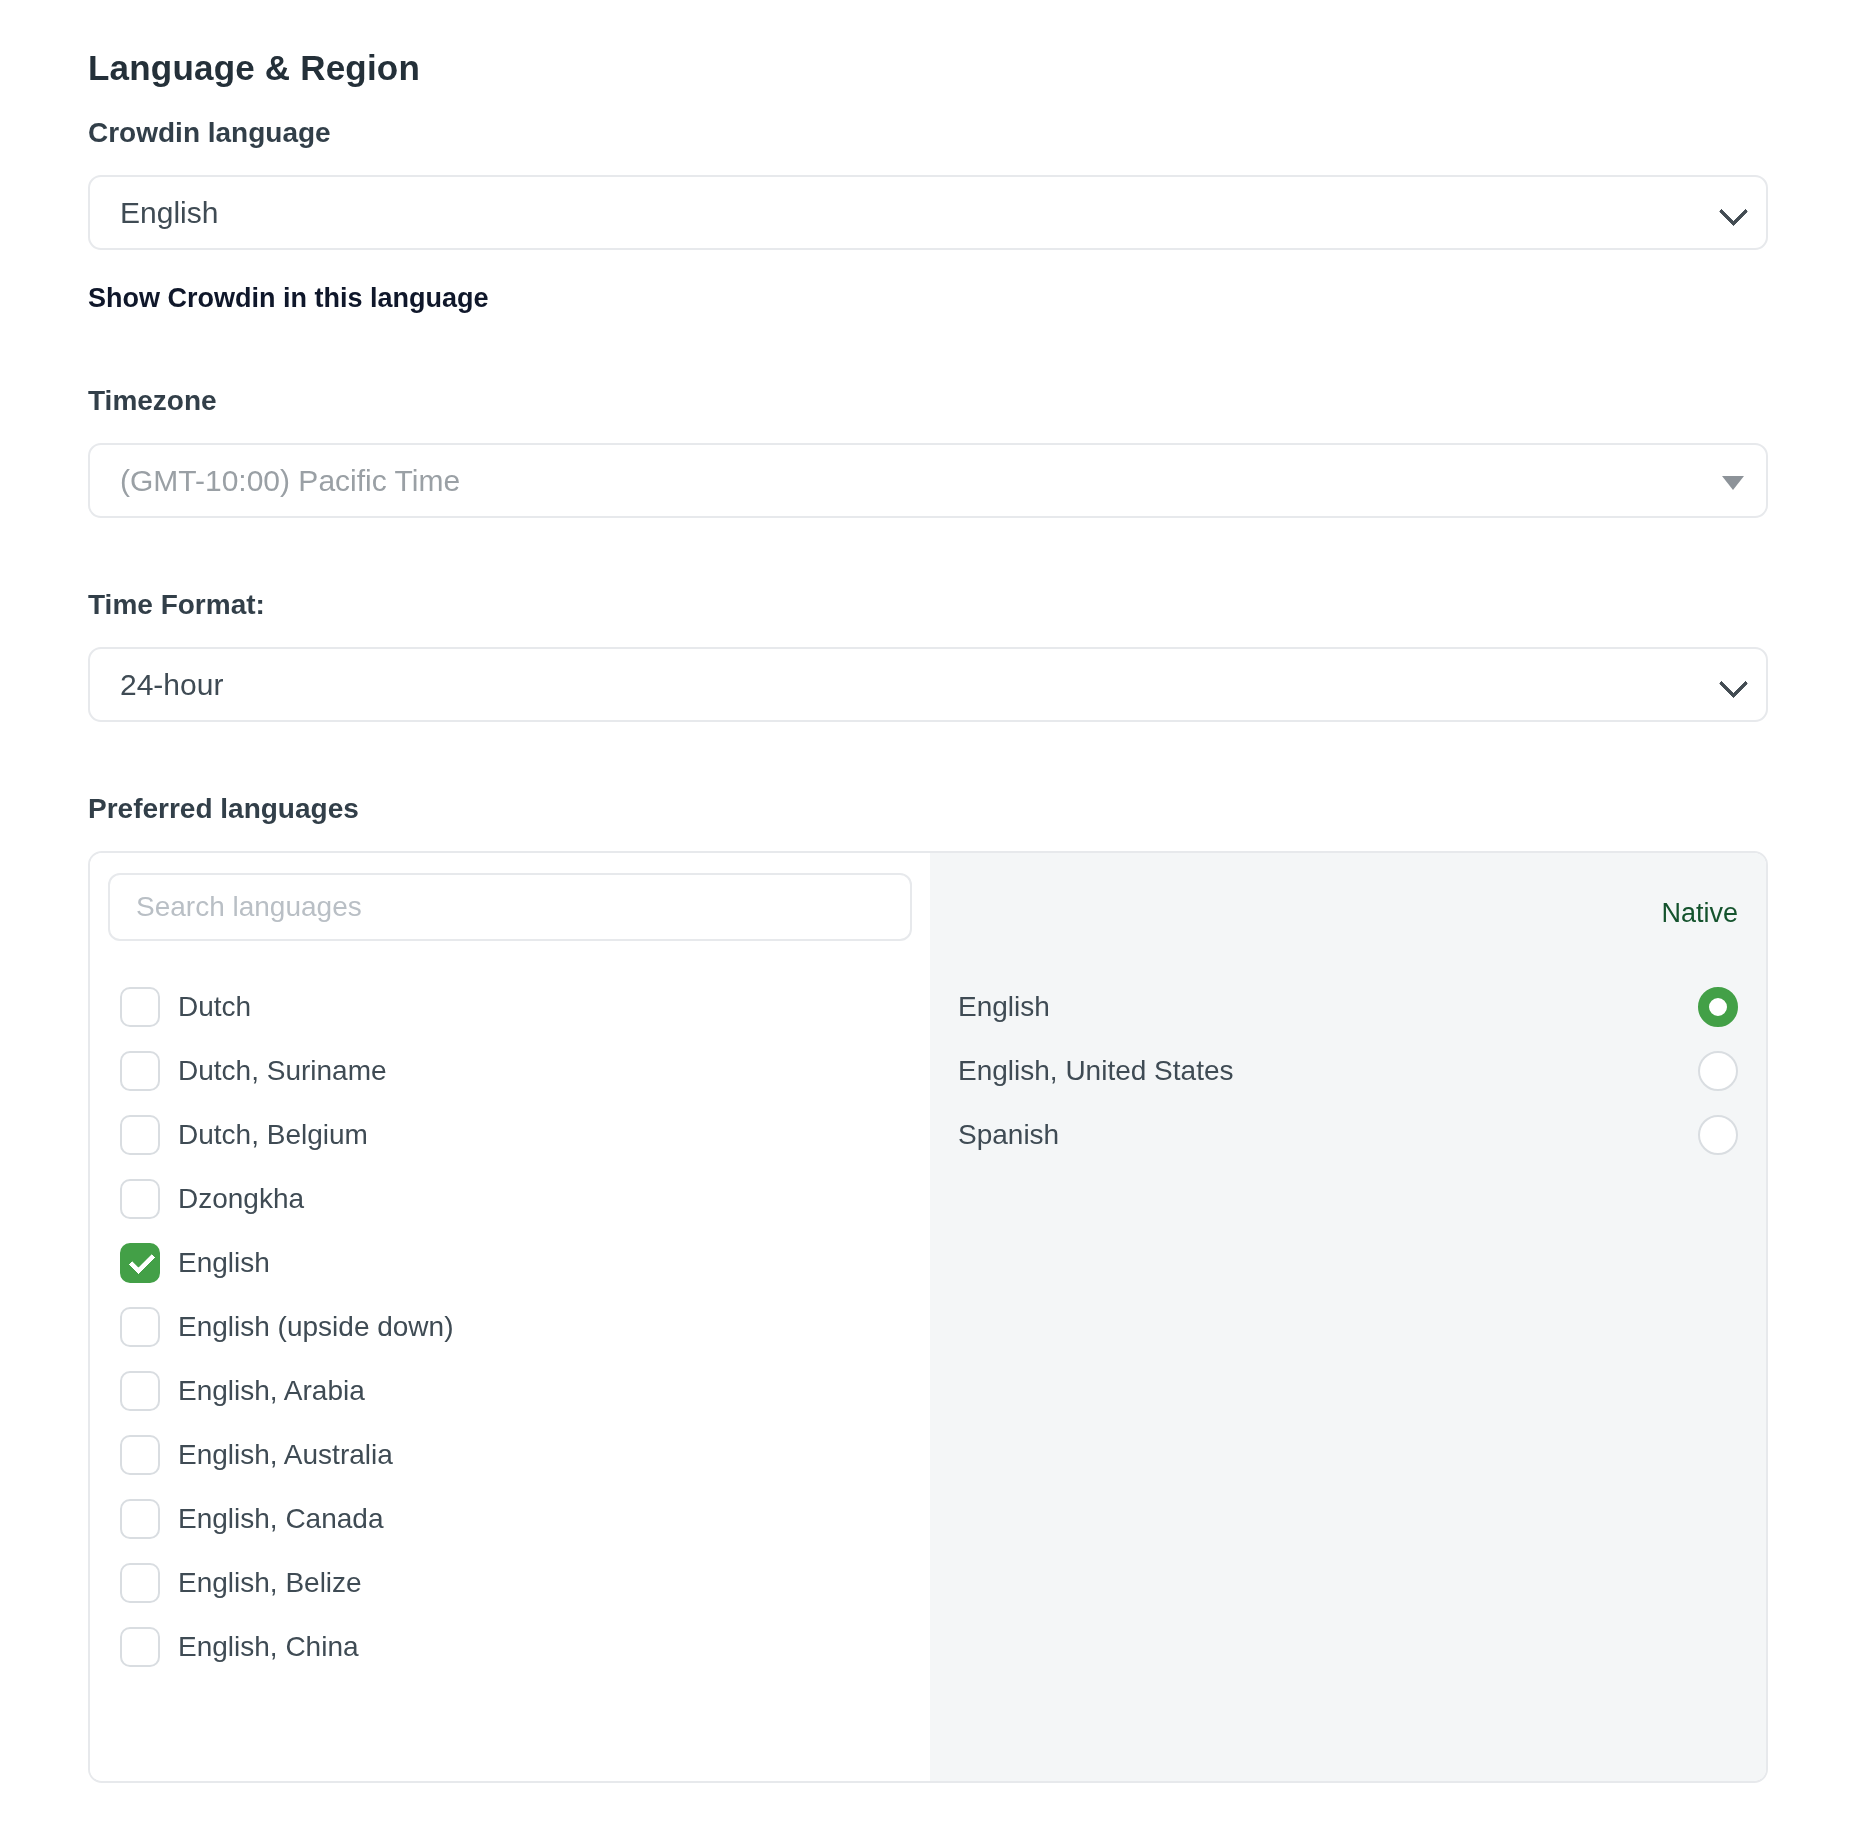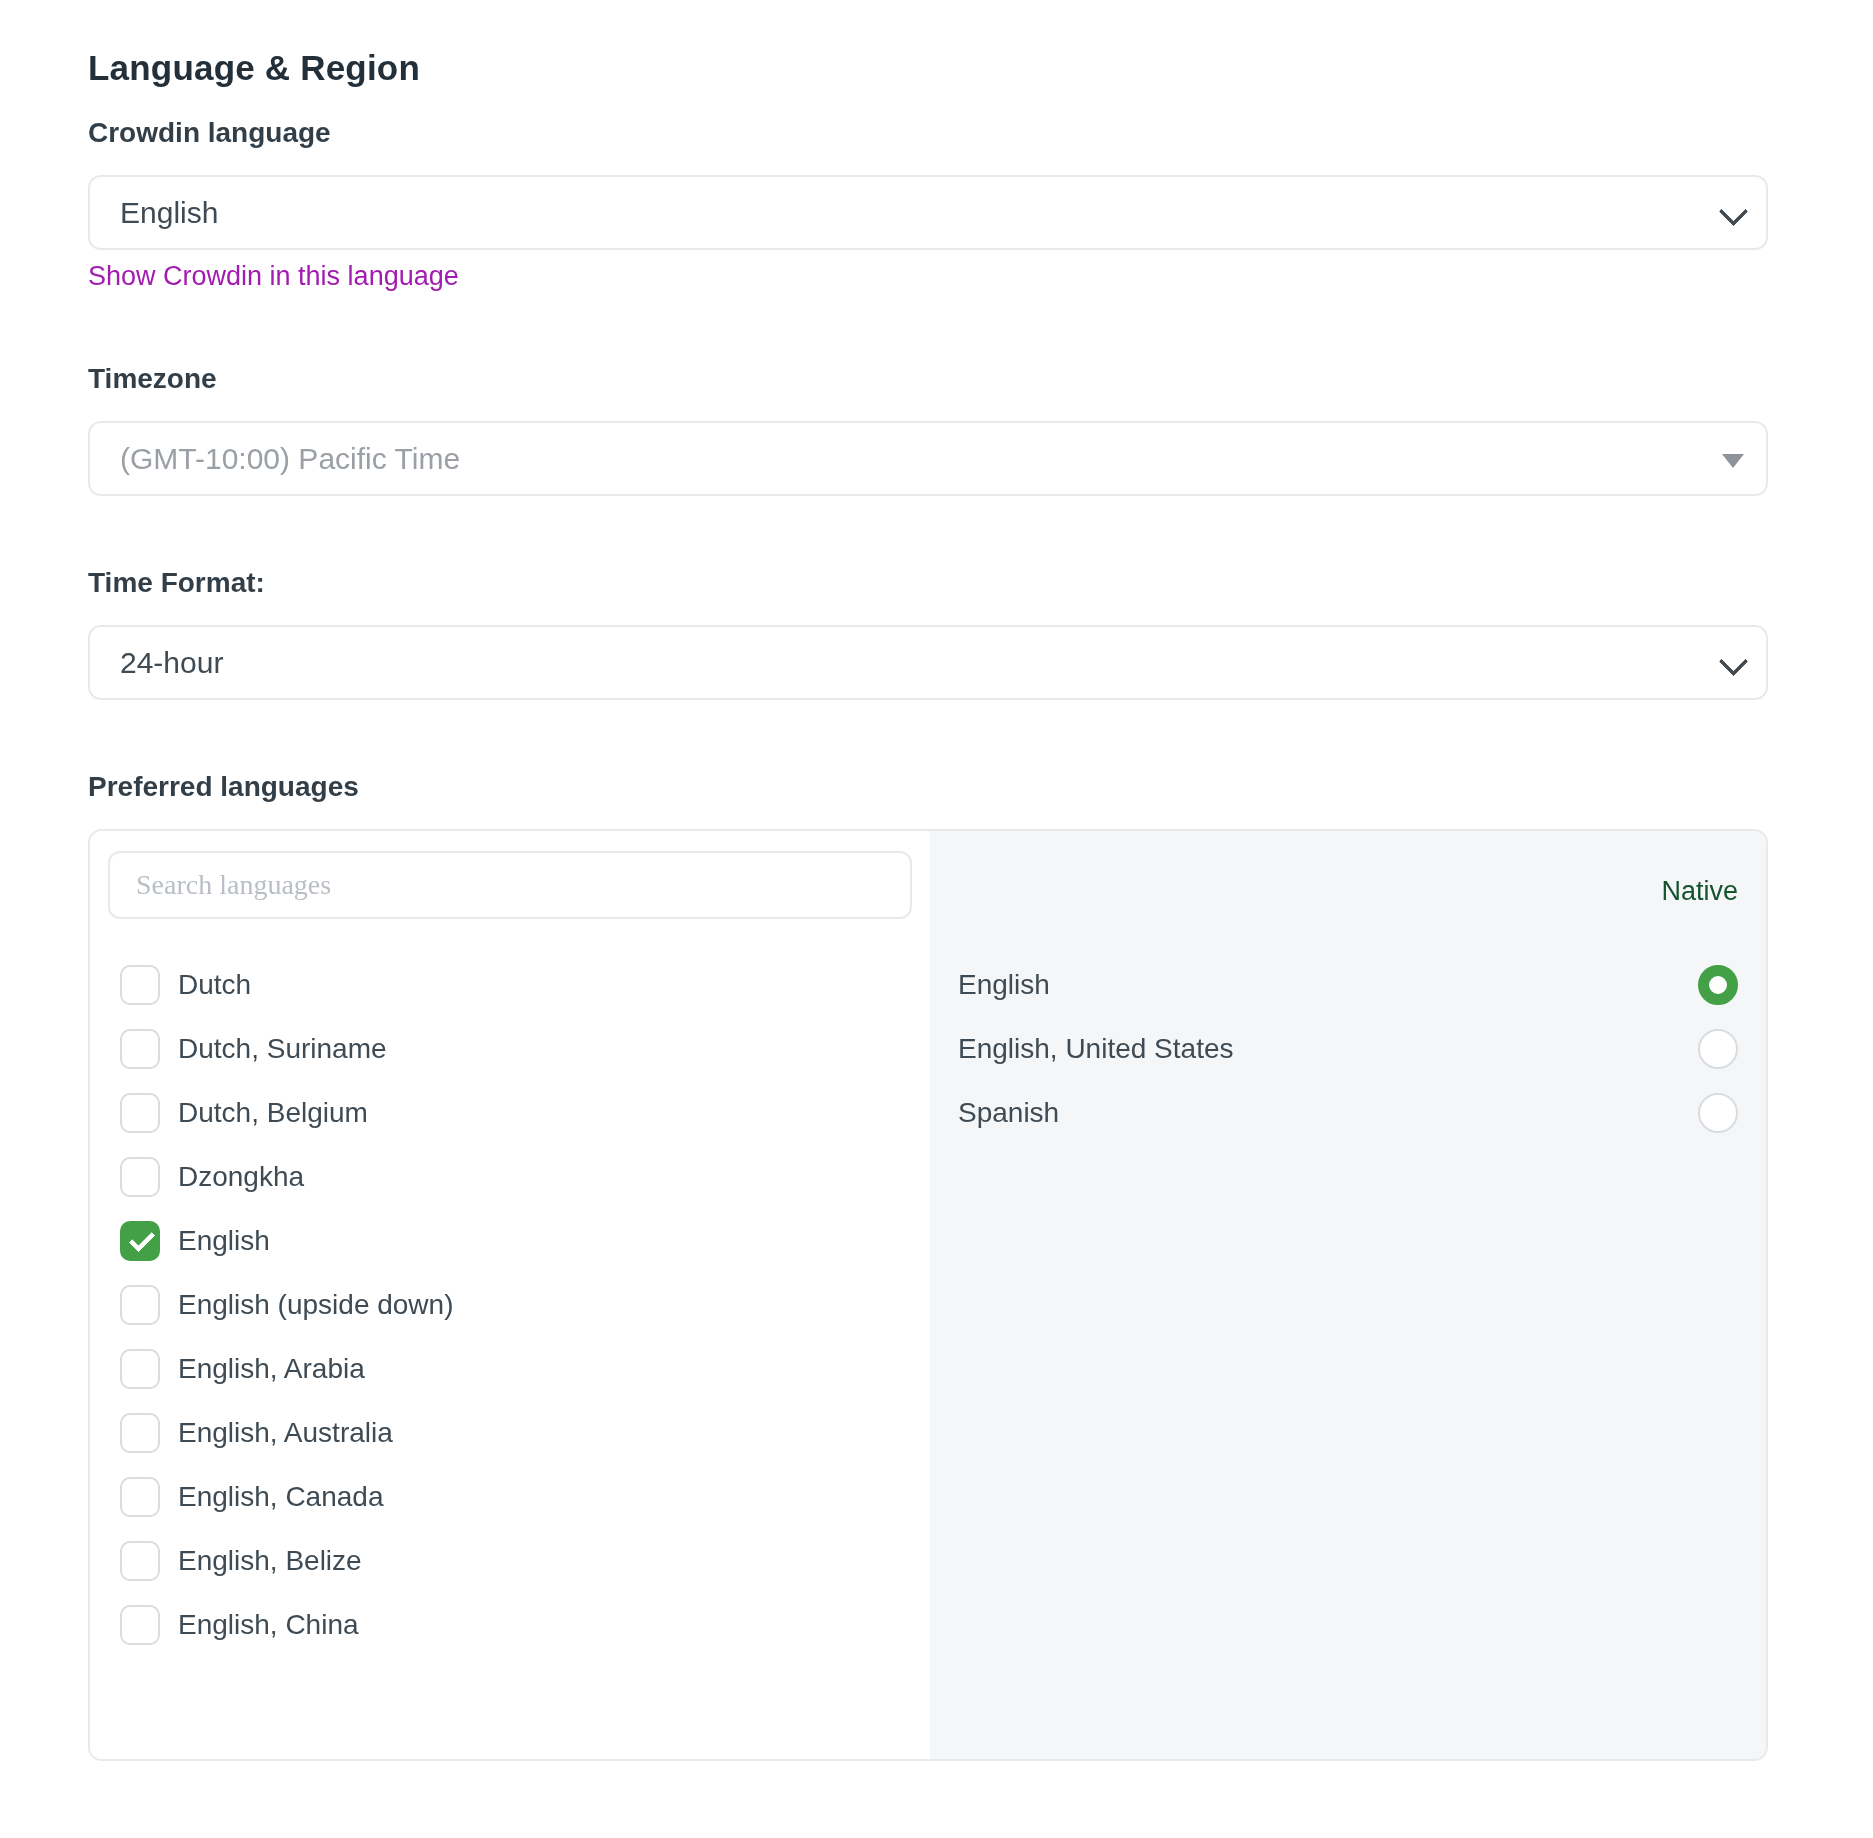--- a/index.html
+++ b/index.html
@@ -29,36 +29,36 @@
     position:absolute;right:22px;top:24px;width:17px;height:17px;
     border-right:4px solid #434c53;border-bottom:4px solid #434c53;border-radius:2px;
     transform:rotate(45deg);
   }
   .triangle{
     position:absolute;right:22px;top:31px;width:0;height:0;
     border-left:11px solid transparent;border-right:11px solid transparent;
     border-top:14px solid #8d9399;
   }
   .helper{
-    margin-top:10px;font-size:27px;color:#a21caf;line-height:32px;
+    margin-top:32px;font-size:27px;color:#0f172a;line-height:32px;font-weight:bold;
   }
   .spacer-lg{height:40px;}
 
   
   .panel{
     margin-top:25px;height:932px;box-sizing:border-box;
     border:2px solid #e7e9ec;border-radius:14px;overflow:hidden;
     display:flex;background:#fff;
   }
   .panel-left{width:840px;box-sizing:border-box;background:#fff;overflow:hidden;}
   .search-wrap{padding:20px 18px 0 18px;}
   .search-input{
     display:block;width:100%;box-sizing:border-box;height:68px;
     border:2px solid #e7e9ec;border-radius:12px;background:#fff;
-    font-family:Liberation Serif, serif;font-size:28px;color:#3f4b54;
+    font-family:Liberation Sans, sans-serif;font-size:28px;color:#3f4b54;
     padding:0 26px;outline:none;
   }
   .search-input::placeholder{color:#b9bfc5;}
   .lang-list{margin-top:34px;}
   .lang-row{
     height:64px;display:flex;align-items:center;padding-left:30px;cursor:pointer;
   }
   .checkbox{
     flex:0 0 auto;width:40px;height:40px;box-sizing:border-box;
     border:2px solid #d9dde1;border-radius:10px;background:#fff;margin-right:18px;

